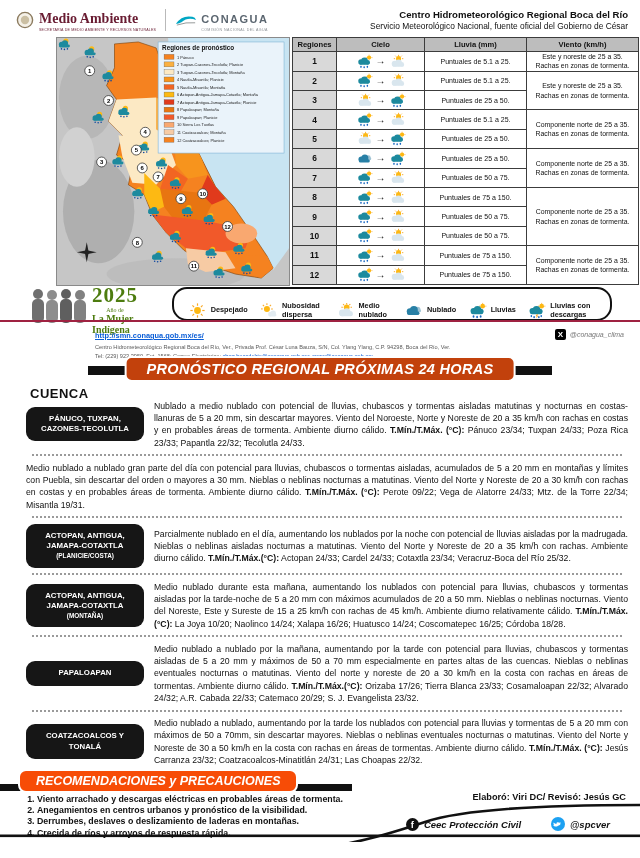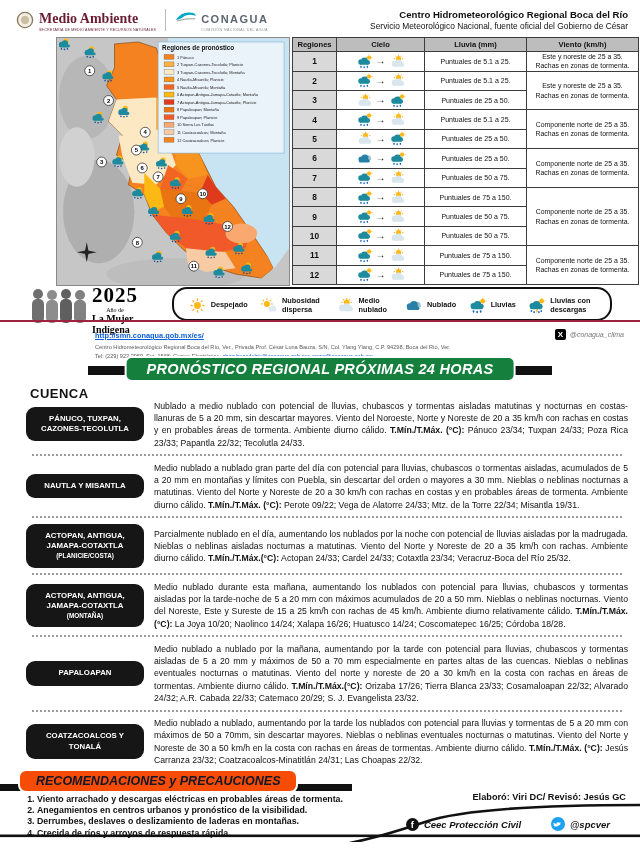--- a/index.html
+++ b/index.html
@@ -6,21 +6,21 @@
   .page{position:relative;width:640px;height:858px;background:#fff;overflow:hidden;
         font-family:"Liberation Sans",sans-serif;color:#111;}
 
   
   .hdr{position:absolute;top:0;left:0;right:0;height:46px;display:flex;align-items:center;
        padding:6px 12px 12px 16px;box-sizing:border-box;}
   .ma{display:flex;align-items:center;gap:5px;}
   .ma-txt{color:#691C32;font-family:"Liberation Serif",serif;font-weight:bold;font-size:14px;line-height:1;}
   .ma-sub{display:block;font-size:3.6px;color:#691C32;letter-spacing:.2px;margin-top:1px;font-family:"Liberation Sans",sans-serif;font-weight:normal;}
   .vdiv{width:1px;height:22px;background:#b9b9b9;margin:0 9px;}
-  .cona{display:flex;align-items:flex-start;gap:4px;}
+  .cona{display:flex;align-items:center;gap:4px;}
   .cona-txt{color:#5B6670;font-weight:bold;font-size:11px;letter-spacing:1.5px;line-height:1;}
   .cona-sub{display:block;font-size:3.6px;color:#8a8f94;letter-spacing:.4px;font-weight:normal;margin-top:1px;}
   .hdr-right{margin-left:auto;text-align:right;}
   .hdr-title{font-size:9.6px;font-weight:bold;line-height:1.25;}
   .hdr-sub{font-size:8.4px;line-height:1.2;}
 
   
   .map-panel{position:absolute;left:56px;top:37px;width:234px;height:249px;border:1px solid #8a8a8a;box-sizing:border-box;background:#c6c6c6;}
   .map-panel svg{display:block;width:100%;height:100%;}
 
@@ -29,63 +29,63 @@
   .fct th{background:#BDBDBD;border:1px solid #3c3c3c;font-size:7.6px;padding:2px 0;color:#111;}
   .fct td{border:1px solid #3c3c3c;font-size:7px;text-align:center;vertical-align:middle;height:18.4px;padding:0;}
   .fct td.rg{background:#D9D9D9;font-weight:bold;font-size:8.4px;}
   .sky{display:flex;align-items:center;justify-content:center;gap:3px;}
   .wicon{width:17px;height:15px;}
   .arr{font-weight:bold;font-size:10px;line-height:1;}
   td.wind{font-size:6.9px;line-height:1.35;padding:0 2px;}
 
   
   .pill{position:absolute;left:172px;top:287px;width:440px;height:34px;border:2px solid #111;border-radius:15px;
-        display:flex;align-items:flex-start;justify-content:space-around;background:#fff;padding:8px 8px;box-sizing:border-box;}
+        display:flex;align-items:flex-end;justify-content:space-around;background:#fff;padding:0 8px;box-sizing:border-box;}
   .pitem{display:flex;align-items:center;gap:4px;font-size:7.3px;font-weight:bold;line-height:1.1;}
   .pitem .wicon{width:19px;height:17px;flex:0 0 auto;}
 
   
   .ylogo{position:absolute;left:30px;top:285px;display:flex;align-items:flex-start;gap:4px;}
-  .ytext{color:#000000;font-family:"Liberation Serif",serif;line-height:1;}
+  .ytext{color:#4d7c0f;font-family:"Liberation Serif",serif;line-height:1;}
   .yyear{font-size:21px;font-weight:bold;letter-spacing:1px;}
   .ytag{font-size:6px;text-align:center;margin:1px 0;}
   .yname{font-size:10px;font-weight:bold;line-height:1.05;}
 
   
   .redline{position:absolute;top:320px;left:0;width:640px;height:2px;background:#9F2241;}
   .linkrow{position:absolute;top:324px;left:95px;width:450px;text-align:left;}
   .url{color:#0B5ED7;text-decoration:underline;font-size:7.4px;font-weight:bold;}
   .contact{font-size:5.6px;color:#5a5a5a;line-height:1.55;margin-top:1px;}
   .mailto{color:#0B5ED7;text-decoration:underline;}
   .xrow{position:absolute;right:16px;top:329px;display:flex;gap:4px;align-items:center;font-size:7px;color:#777;font-style:italic;}
   .xlogo{width:11px;height:11px;background:#000;color:#fff;font-weight:bold;font-size:8px;display:flex;
          align-items:center;justify-content:center;border-radius:2px;font-style:normal;}
 
   
   .b1wrap{position:absolute;top:356px;left:0;width:640px;height:27px;}
   .b1bar{position:absolute;top:10px;left:88px;right:88px;height:9px;background:#111;}
-  .banner1{position:absolute;left:50%;transform:translateX(-50%);top:0;background:#15803d;color:#fff;
+  .banner1{position:absolute;left:50%;transform:translateX(-50%);top:0;background:#c2410c;color:#fff;
            font-weight:bold;font-style:italic;font-size:14.5px;padding:3px 20px;border-radius:7px;
            border:2px solid #fff;white-space:nowrap;letter-spacing:.3px;}
   .cuenca{position:absolute;top:386px;left:30px;font-weight:bold;font-size:13px;letter-spacing:.5px;}
 
   
   .sections{position:absolute;top:400px;left:26px;width:602px;height:366px;display:flex;flex-direction:column;
             justify-content:space-between;}
   .section{display:flex;align-items:center;gap:10px;}
   .cl{flex:0 0 110px;background:#161616;color:#fff;border-radius:9px;padding:7px 4px;text-align:center;
       font-weight:bold;font-size:7.8px;line-height:1.3;}
   .cls{display:block;font-size:6.4px;margin-top:1px;}
   .cls:empty{display:none;}
   .ct{flex:1;margin:0;font-size:8.7px;line-height:1.4;text-align:justify;}
   .divdot{border-top:2px dotted #9a9a9a;height:0;margin:0 6px;}
 
   .b2wrap{position:absolute;top:769px;left:0;width:640px;height:27px;}
   .b2bar{position:absolute;top:15px;left:0;width:352px;height:7px;background:#111;}
-  .banner2{position:absolute;left:18px;top:0;background:#F74C06;color:#0f172a;font-weight:bold;font-style:italic;
+  .banner2{position:absolute;left:18px;top:0;background:#F74C06;color:#ffffff;font-weight:bold;font-style:italic;
            font-size:12.5px;padding:3px 16px;border-radius:8px;border:2px solid #fff;white-space:nowrap;}
 
   
   .recs{position:absolute;top:790px;left:16px;width:412px;}
   .recs ol{margin:4px;padding-left:17px;font-size:8.8px;font-weight:bold;line-height:1.27;}
   .credit{position:absolute;top:792px;right:14px;font-size:9.2px;font-weight:bold;}
   .footdeco{position:absolute;top:800px;left:0;width:640px;height:42px;pointer-events:none;}
   .social{position:absolute;top:817px;right:30px;display:flex;gap:30px;align-items:center;
           font-weight:bold;font-style:italic;font-size:9.5px;}
   .sitem{display:flex;align-items:center;gap:5px;}
@@ -652,21 +652,20 @@
 
   <div class="cuenca">CUENCA</div>
 
   <div class="sections">
     <div class="section">
       <div class="cl"><span>PÁNUCO, TUXPAN, CAZONES-TECOLUTLA</span></div>
       <p class="ct"><span>Nublado a medio nublado con potencial de lluvias, chubascos y tormentas aisladas matutinas y nocturnas en costas-llanuras de 5 a 20 mm, sin descartar mayores. Viento del Noroeste, Norte y Noreste de 20 a 35 km/h con rachas en costas y en probables áreas de tormenta. Ambiente diurno cálido.</span> <b>T.Mín./T.Máx. (°C):</b> <span>Pánuco 23/34; Tuxpan 24/33; Poza Rica 23/33; Papantla 22/32; Tecolutla 24/33.</span></p>
     </div>
     <div class="divdot"></div>
     <div class="section">
-      <div class="cl"><span>NAUTLA Y MISANTLA</span></div>
       <p class="ct"><span>Medio nublado a nublado gran parte del día con potencial para lluvias, chubascos o tormentas aisladas, acumulados de 5 a 20 mm en montañas y límites con Puebla, sin descartar del orden o mayores a 30 mm. Nieblas o neblinas nocturnas a matutinas. Viento del Norte y Noreste de 20 a 30 km/h con rachas en costas y en probables áreas de tormenta. Ambiente diurno cálido.</span> <b>T.Mín./T.Máx. (°C):</b> <span>Perote 09/22; Vega de Alatorre 24/33; Mtz. de la Torre 22/34; Misantla 19/31.</span></p>
     </div>
     <div class="divdot"></div>
     <div class="section">
       <div class="cl"><span>ACTOPAN, ANTIGUA, JAMAPA-COTAXTLA</span><span class="cls">(PLANICIE/COSTA)</span></div>
       <p class="ct"><span>Parcialmente nublado en el día, aumentando los nublados por la noche con potencial de lluvias aisladas por la madrugada. Nieblas o neblinas aisladas nocturnas a matutinas. Viento del Norte y Noreste de 20 a 35 km/h con rachas. Ambiente diurno cálido.</span> <b>T.Mín./T.Máx.(°C):</b> <span>Actopan 24/33; Cardel 24/33; Cotaxtla 23/34; Veracruz-Boca del Río 25/32.</span></p>
     </div>
     <div class="divdot"></div>
     <div class="section">
       <div class="cl"><span>ACTOPAN, ANTIGUA, JAMAPA-COTAXTLA</span><span class="cls">(MONTAÑA)</span></div>

